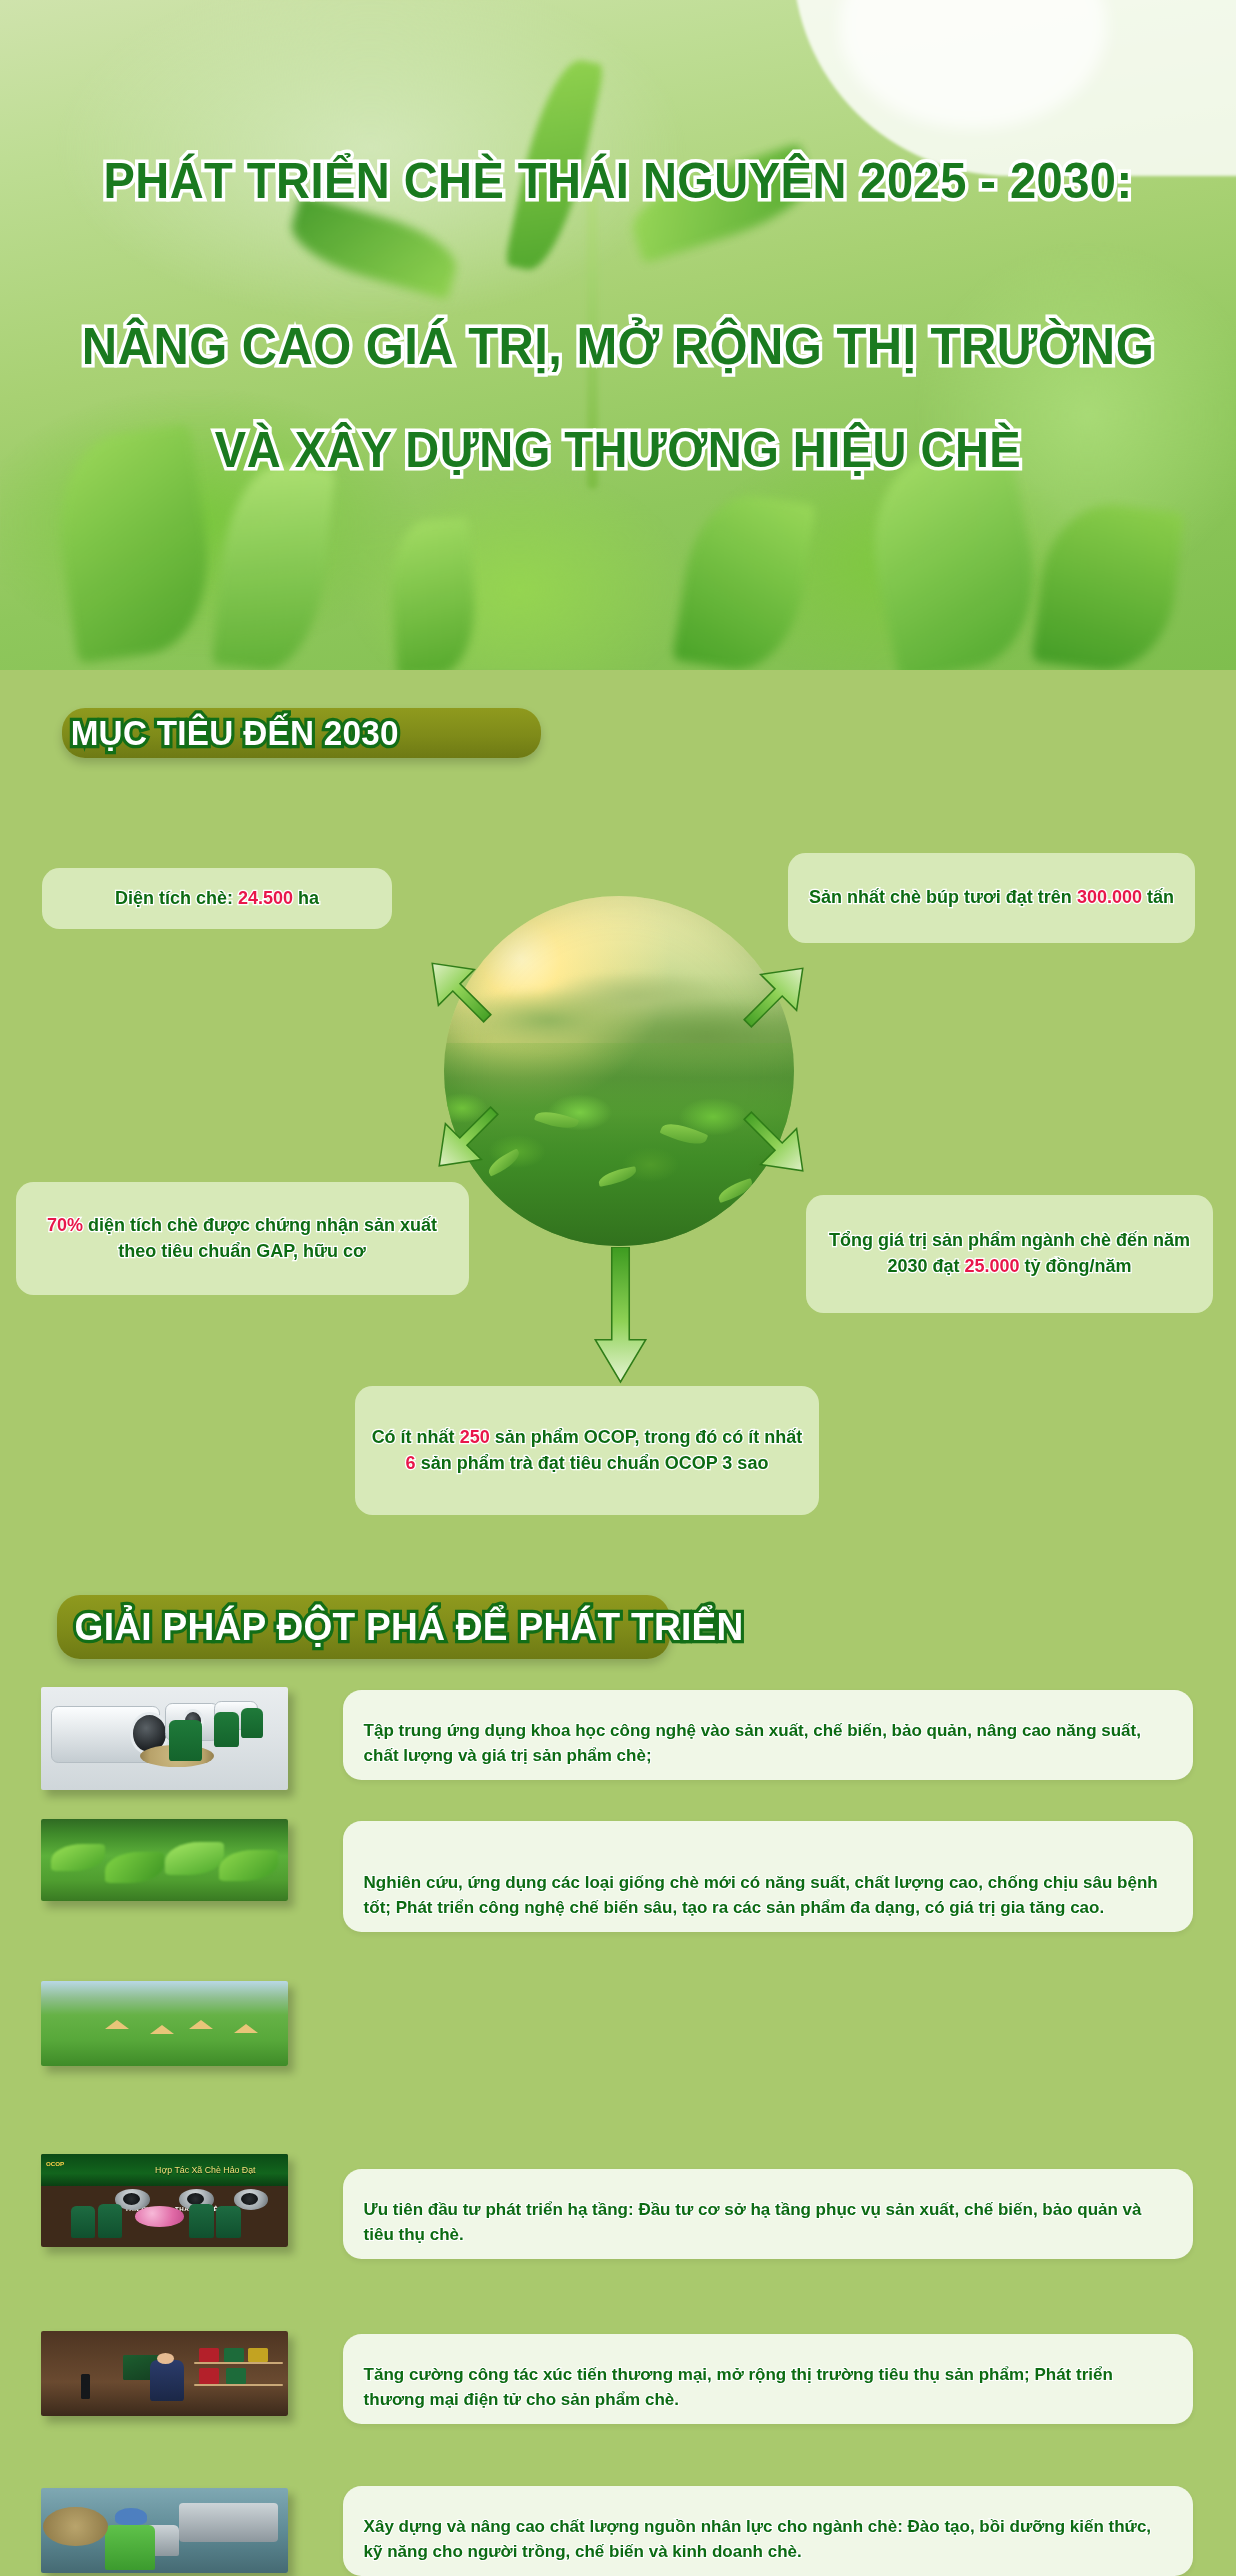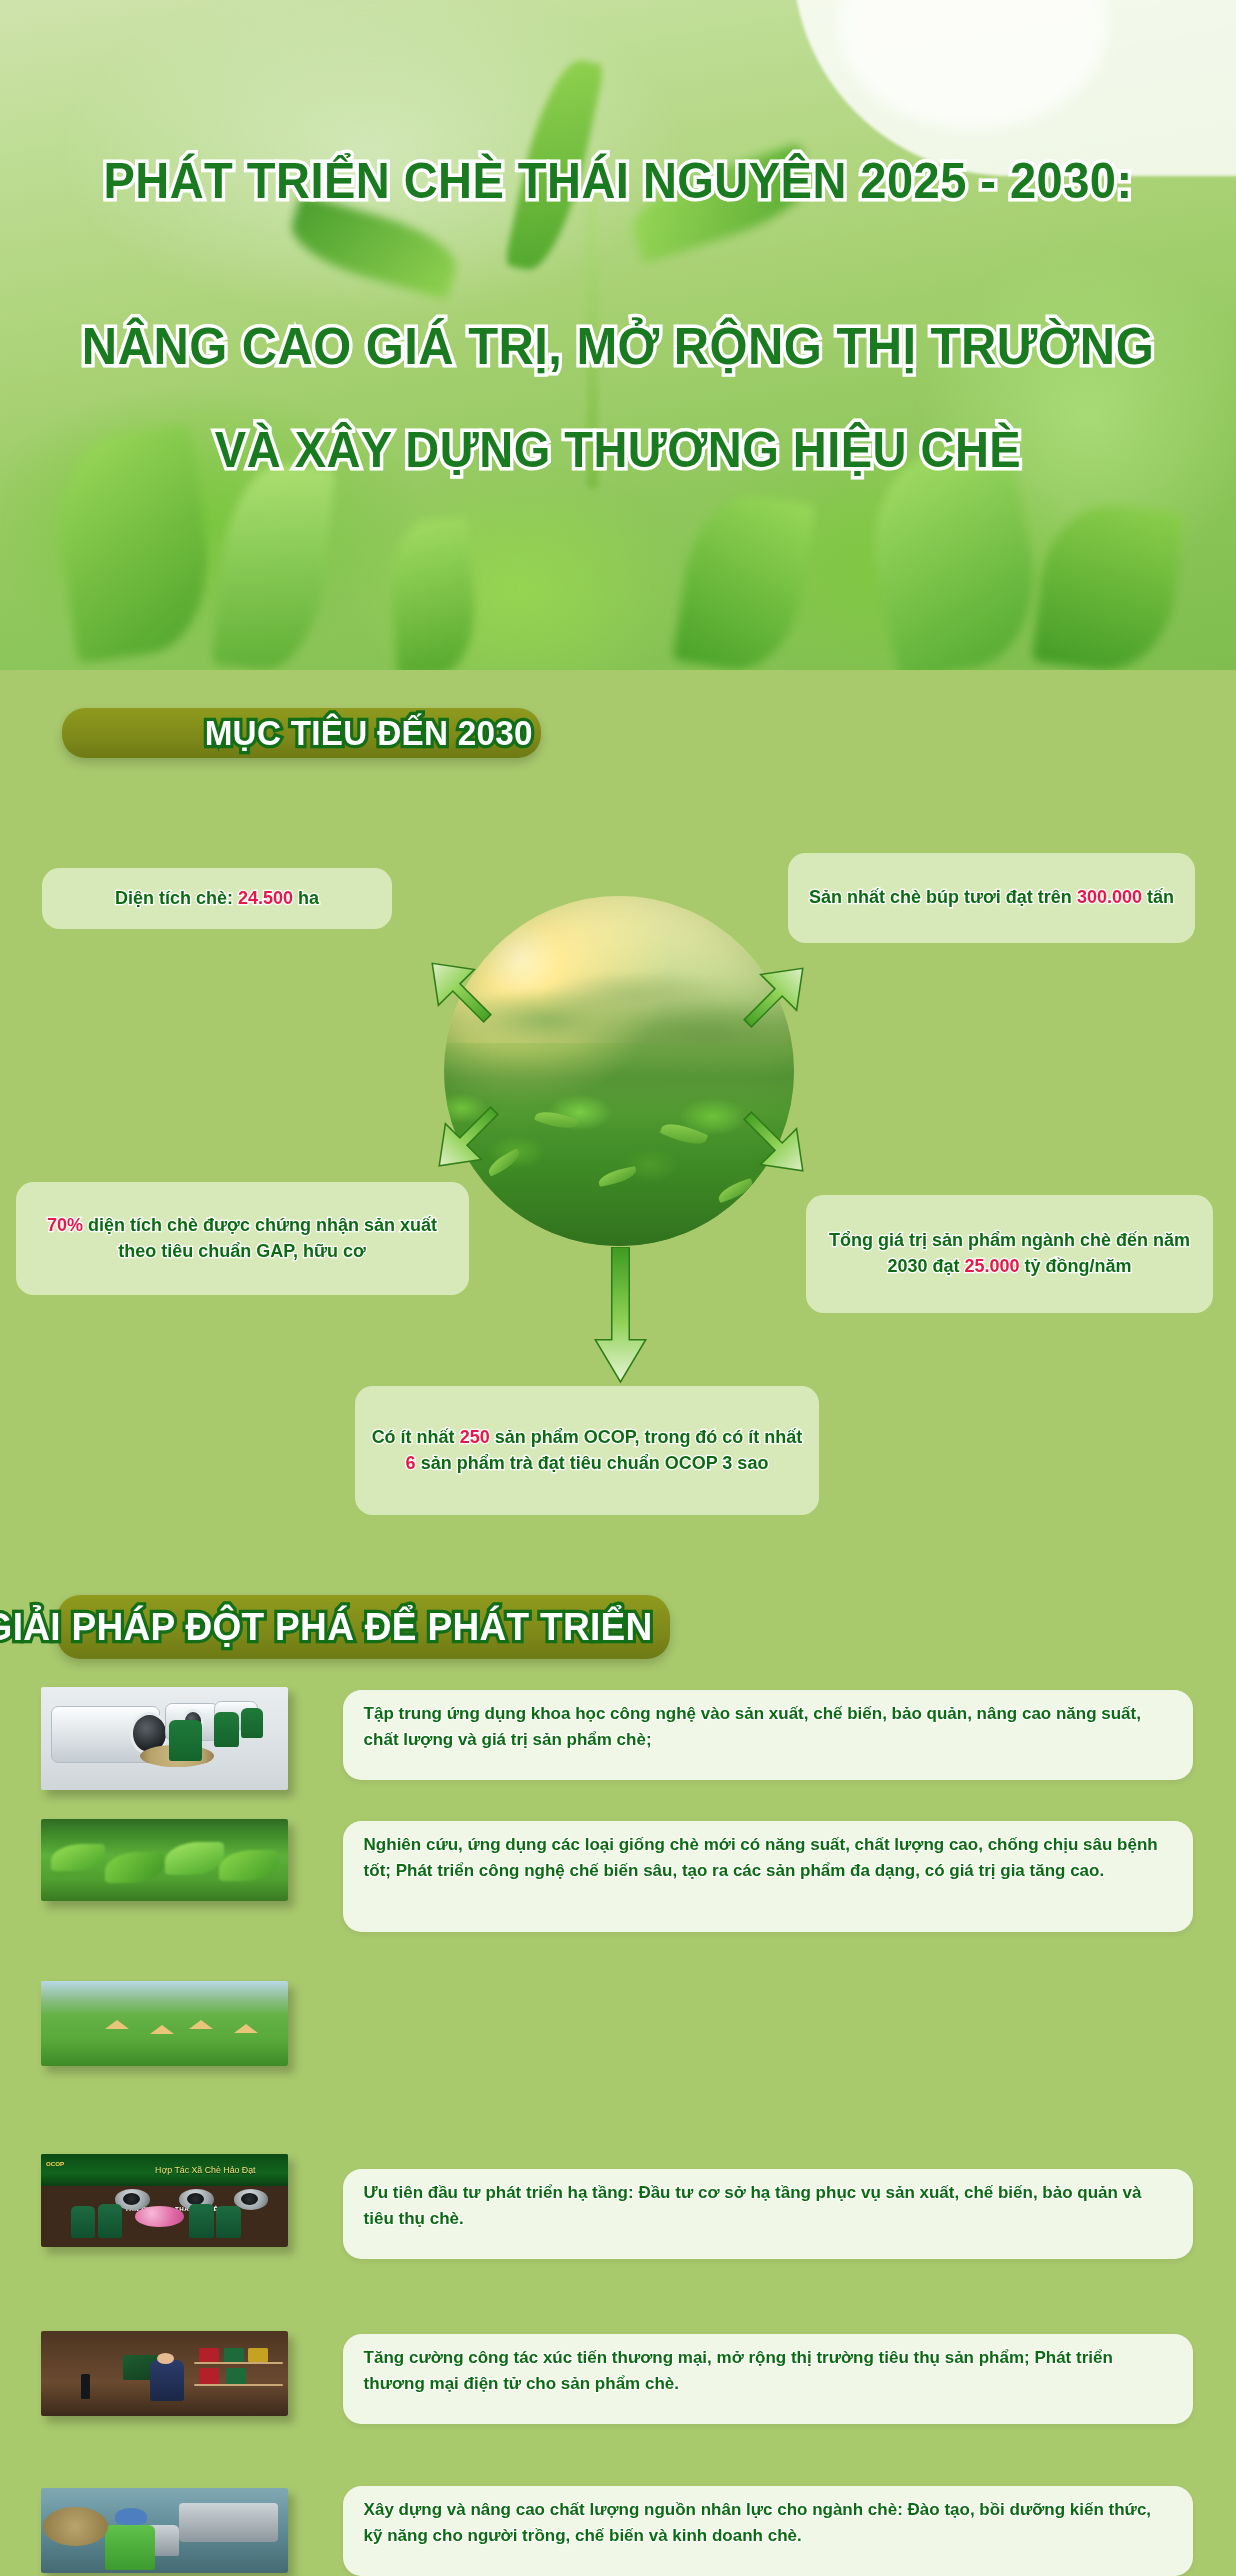--- a/index.html
+++ b/index.html
@@ -95,21 +95,21 @@
   }
 
   
   .banner {
     position: absolute;
     background: linear-gradient(180deg,#8f9a1e 0%, #7f8b19 55%, #6e7a14 100%);
     border-radius: 23px;
     box-shadow: 0 5.2px 9.3px rgba(0,0,0,.18);
     display: flex;
     align-items: center;
-    justify-content: flex-end;
+    justify-content: flex-start;
   }
   .banner-text {
     font-size: 35px;
     font-weight: 900;
     color: #ffffff;
     -webkit-text-stroke: 6.7px #126e17;
     paint-order: stroke fill;
     text-transform: uppercase;
     letter-spacing: 0.3px;
     transform: scaleX(.95);
@@ -196,21 +196,21 @@
     box-shadow: 5.2px 6.2px 8.2px rgba(0,0,0,.22);
     overflow: hidden;
   }
   .sol-card {
     position: absolute;
     left: 343px;
     width: 850px;
     background: #f0f7e7;
     border-radius: 18.5px;
     display: flex;
-    align-items: flex-start;
+    align-items: flex-end;
     padding: 11.3px 20.6px;
     box-shadow: 0 2.1px 5.2px rgba(0,0,0,.06);
   }
   .sol-text {
     font-size: 17px;
     font-weight: 700;
     color: #0c6b12;
     line-height: 1.5;
     -webkit-text-stroke: 2.1px #ffffff;
     paint-order: stroke fill;

